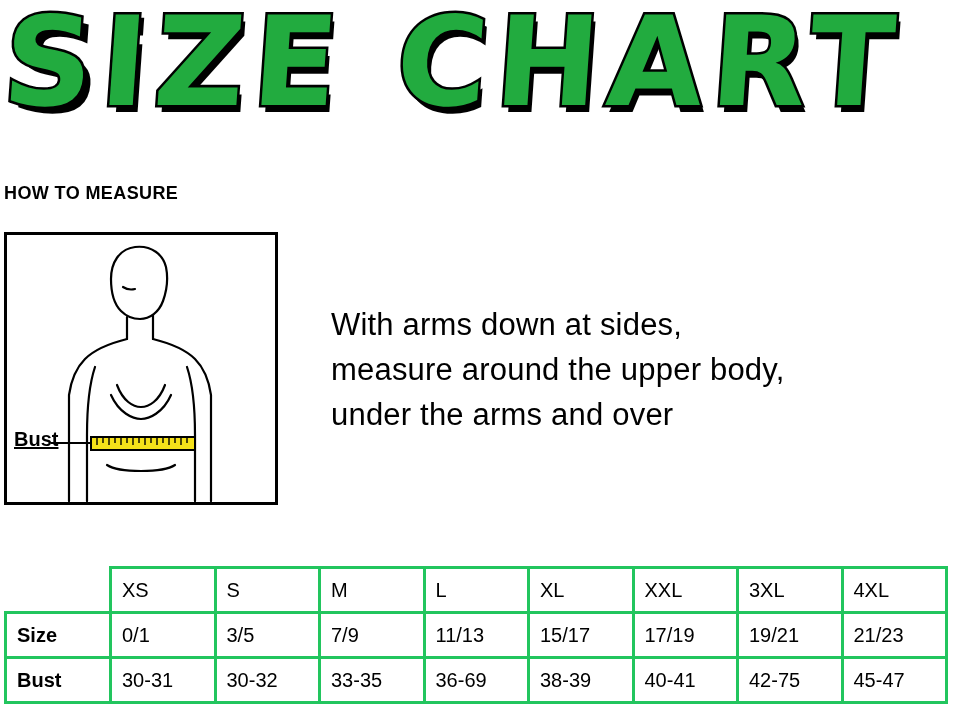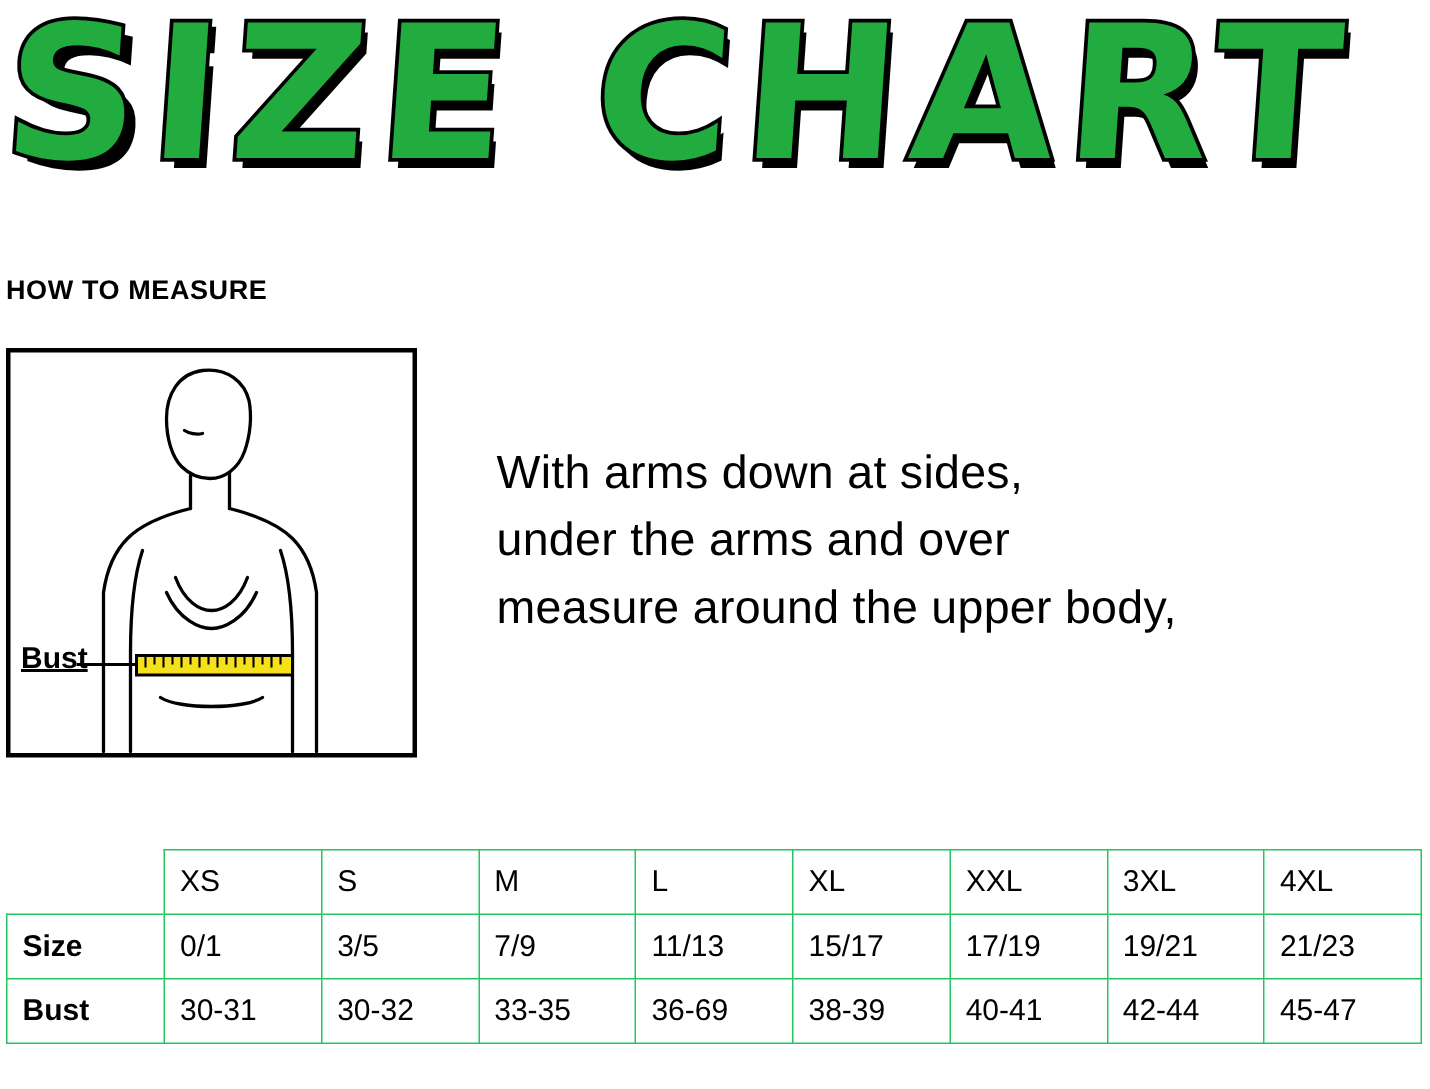--- a/index.html
+++ b/index.html
@@ -71,34 +71,34 @@
   .chest-title {
     font-size: 38px;
     font-weight: normal;
     line-height: 44px;
     letter-spacing: 0.5px;
   }
   .chest-text {
     font-size: 31px;
     line-height: 45px;
     letter-spacing: 0.2px;
-    margin-top: 4px;
+    margin-top: 14px;
   }
 
   
   .size-table {
     position: absolute;
     left: 4px;
     top: 566px;
     width: 944px;
     border-collapse: collapse;
     table-layout: fixed;
   }
   .size-table td {
-    border: 1px solid #22c55e;
+    border: 3px solid #22c55e;
     height: 42px;
     font-size: 20px;
     padding: 0 0 0 10px;
     vertical-align: middle;
     font-family: "Liberation Sans", sans-serif;
   }
   .size-table td.rowhead {
     font-weight: bold;
     width: 105px;
   }
@@ -171,22 +171,22 @@
 
       <line x1="44" y1="208" x2="84" y2="208" stroke="#000000" stroke-width="2"></line>
     </g>
   </svg>
 </div>
 <div class="bust-label">Bust</div>
 
 <div class="chest-block">
   <div class="chest-text">
     <div>With arms down at sides,</div>
+    <div>measure around the upper body,</div>
     <div>under the arms and over</div>
-    <div>measure around the upper body,</div>
   </div>
 </div>
 
 <table class="size-table">
   <colgroup>
     <col class="first">
     <col>
       <col>
       <col>
       <col>
@@ -219,17 +219,17 @@
       <td>21/23</td>
     </tr>
     <tr>
       <td class="rowhead">Bust</td>
       <td>30-31</td>
       <td>30-32</td>
       <td>33-35</td>
       <td>36-69</td>
       <td>38-39</td>
       <td>40-41</td>
-      <td>42-44</td>
+      <td>42-75</td>
       <td>45-47</td>
     </tr>
   </tbody>
 </table>
 
 </body></html>

